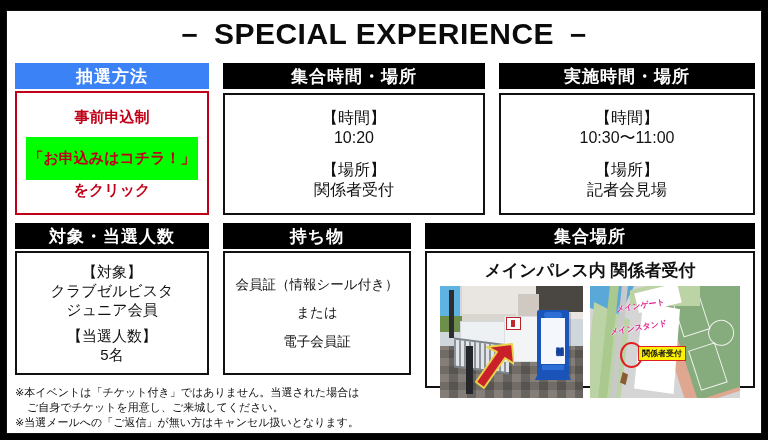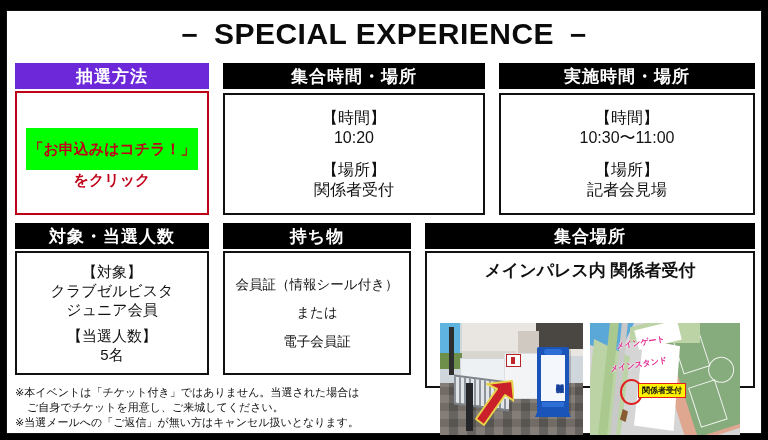--- a/index.html
+++ b/index.html
@@ -32,21 +32,21 @@
 
   
   .cell{position:absolute;box-sizing:border-box;}
   .cell-head{
     position:absolute;left:0;top:0;width:100%;height:26px;
     display:flex;align-items:center;justify-content:center;
     background:#000000;color:#ffffff;
     font-size:17px;font-weight:bold;letter-spacing:1px;
     box-sizing:border-box;
   }
-  .cell-head.red{background:#6d28d9;}
+  .cell-head.red{background:#3b82f6;}
   .cell-body{
     position:absolute;left:0;width:100%;
     box-sizing:border-box;
     border:2px solid #111111;
     background:#ffffff;
     display:flex;flex-direction:column;
     align-items:center;justify-content:center;
     color:#111111;
   }
   .cell-body.redborder{border-color:#C00018;}
@@ -155,20 +155,21 @@
 <div id="page">
   <div class="sheet">
 
     <div class="title-bar">
       <div class="title-text">－ SPECIAL EXPERIENCE －</div>
     </div>
 
     <div class="cell" id="c-method">
       <div class="cell-head red">抽選方法</div>
       <div class="cell-body redborder" style="top:28px;height:124px;">
+        <div class="line red">事前申込制</div>
         <div class="gap"></div>
         <div class="hl">「お申込みはコチラ！」</div>
         <div class="line red">をクリック</div>
       </div>
     </div>
 
     <div class="cell" id="c-meet">
       <div class="cell-head">集合時間・場所</div>
       <div class="cell-body" style="top:30px;height:122px;">
         <div class="line big">【時間】</div>
@@ -208,21 +209,21 @@
         <div class="line" style="font-size:13.5px;">会員証（情報シール付き）</div>
         <div class="gap"></div>
         <div class="line" style="font-size:13.5px;">または</div>
         <div class="gap"></div>
         <div class="line" style="font-size:13.5px;">電子会員証</div>
       </div>
     </div>
 
     <div class="cell" id="c-place">
       <div class="cell-head">集合場所</div>
-      <div class="cell-body" style="top:28px;height:137px;gap:37px;">
+      <div class="cell-body" style="top:28px;height:137px;">
 
         <div class="place-title">メインパレス内 関係者受付</div>
 
         <div class="media-row">
 
           <div class="photo">
             <div class="ph-sky"></div>
             <div class="ph-green"></div>
             <div class="ph-post"></div>
             <div class="ph-ceil"></div>

